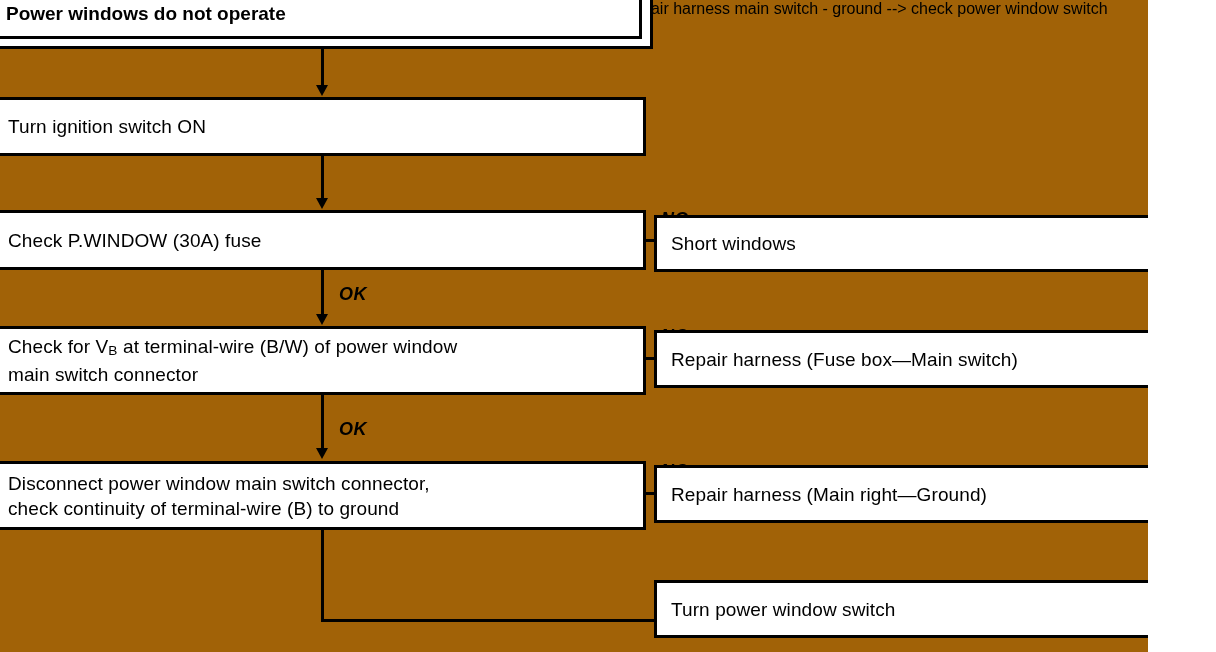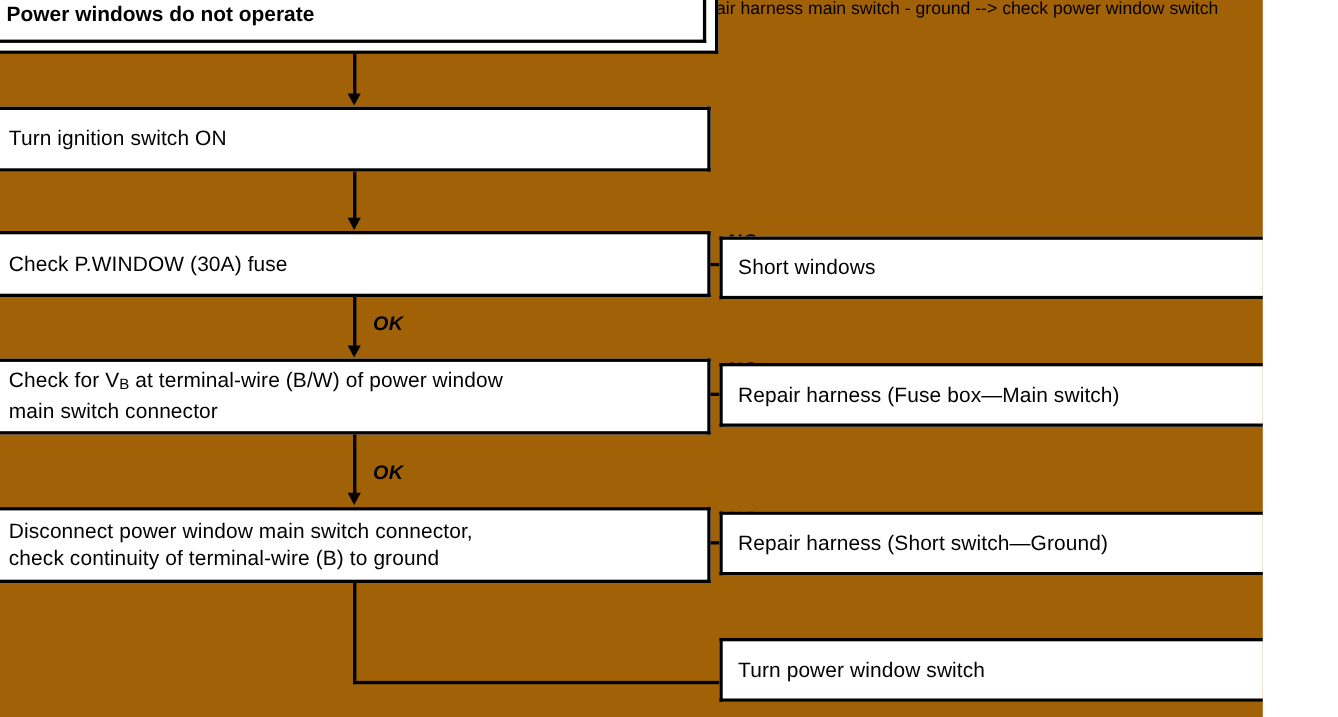--- a/index.html
+++ b/index.html
@@ -194,21 +194,21 @@
 check continuity of terminal-wire (B) to ground</span>
   </div>
 
    repair harness main switch - ground --&gt;
   <div class="hline" style="left:646px; top:492px; width:66px;"></div>
   <div class="arrow-right" style="left:710px; top:487px;"></div>
   <div class="edge-label" style="left:661px; top:461px;">NG</div>
 
   
   <div class="box box-right" style="top:465px; height:58px; width:502px;">
-    <span class="txt">Repair harness (Short switch—Ground)</span>
+    <span class="txt">Repair harness (Main right—Ground)</span>
   </div>
 
    check power window switch  (down then right) --&gt;
   <div class="vline" style="left:321px; top:530px; height:92px;"></div>
   <div class="hline" style="left:321px; top:619px; width:391px;"></div>
   <div class="arrow-right" style="left:710px; top:615px;"></div>
   <div class="edge-label" style="left:675px; top:587px;">OK</div>
 
   
   <div class="box box-right" style="top:580px; height:58px; width:502px;">

